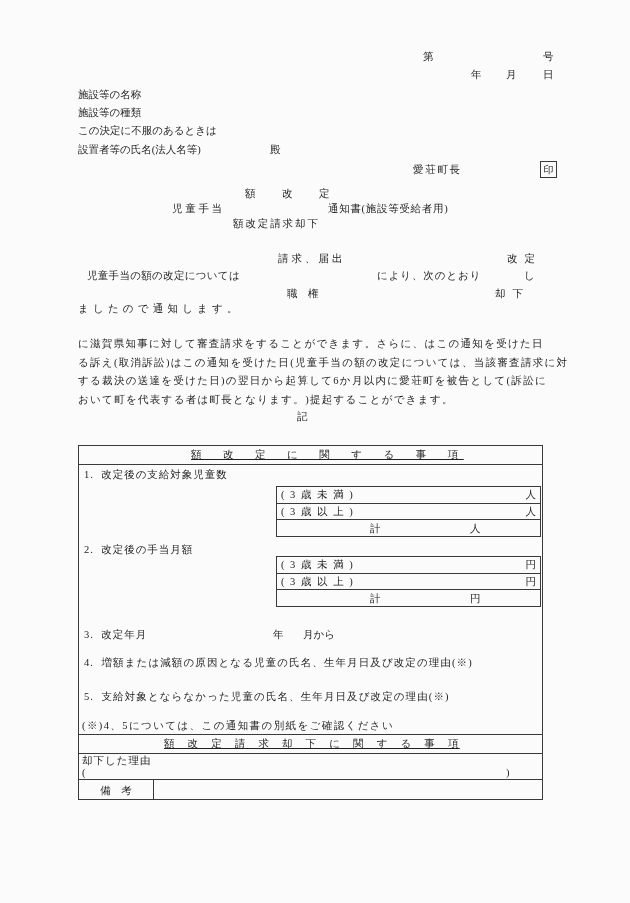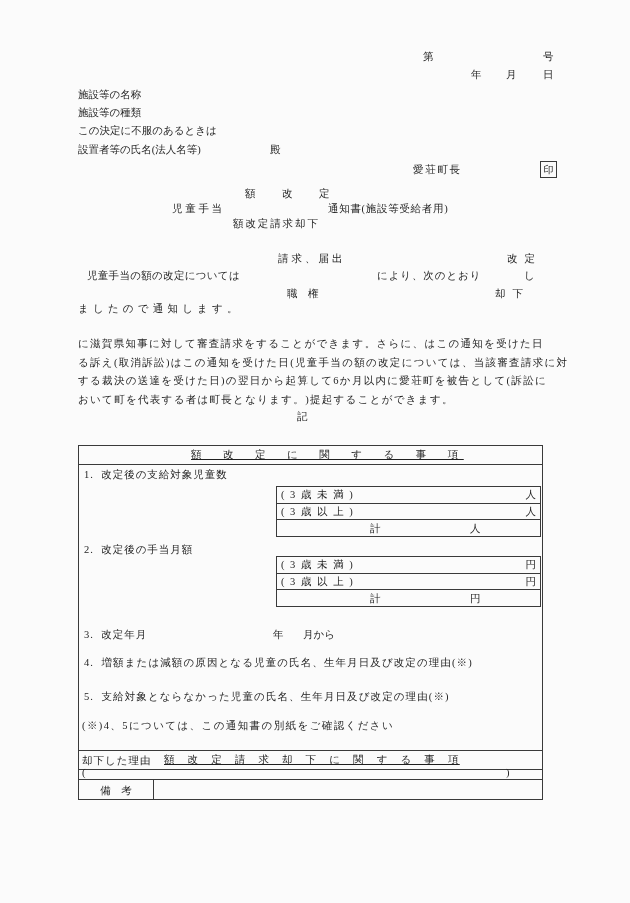--- a/index.html
+++ b/index.html
@@ -20,21 +20,21 @@
   }
   .maintable{
     position:absolute;left:78px;top:445px;width:465px;height:355px;
     border:1px solid #3a3a3a;box-sizing:border-box;
   }
   .thead1{
     position:absolute;left:0;right:0;top:0;height:18px;
     border-bottom:1px solid #3a3a3a;
   }
   .thead2{
-    position:absolute;left:0;right:0;top:304px;height:18px;
+    position:absolute;left:0;right:0;top:288px;height:18px;
     border-top:1px solid #3a3a3a;border-bottom:1px solid #3a3a3a;
   }
   .thead1 span,.thead2 span{position:absolute;top:2px;white-space:pre;text-decoration:underline;}
   .itbl{
     position:absolute;left:197px;width:265px;height:51px;
     border:1px solid #3a3a3a;box-sizing:border-box;
     display:flex;flex-direction:column;
   }
   .itrow{
     flex:1;display:flex;justify-content:space-between;align-items:center;

